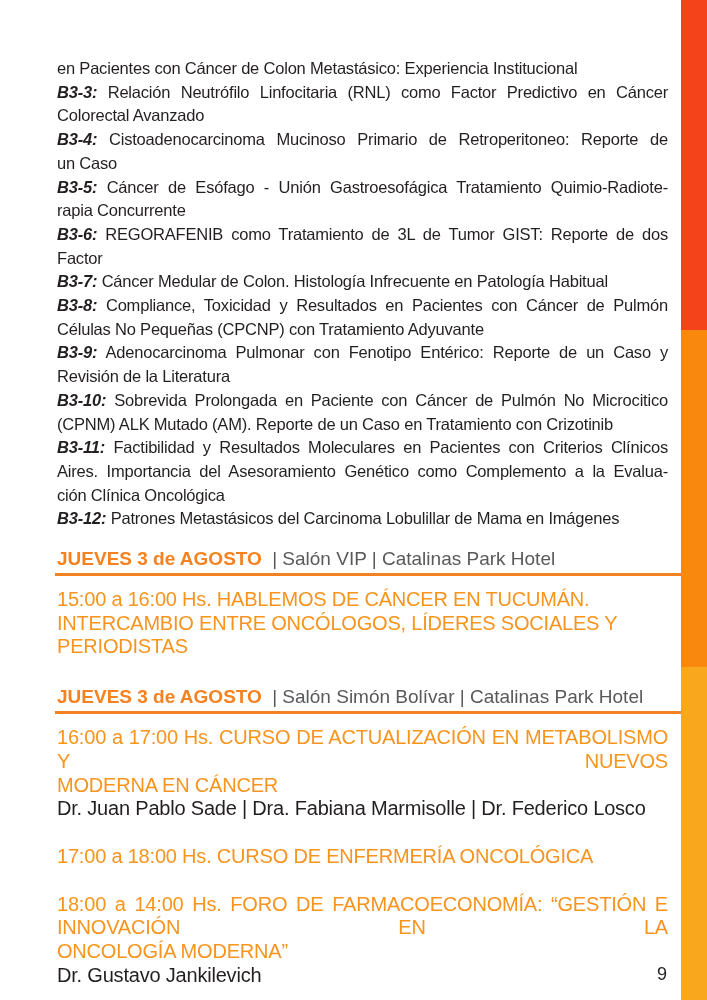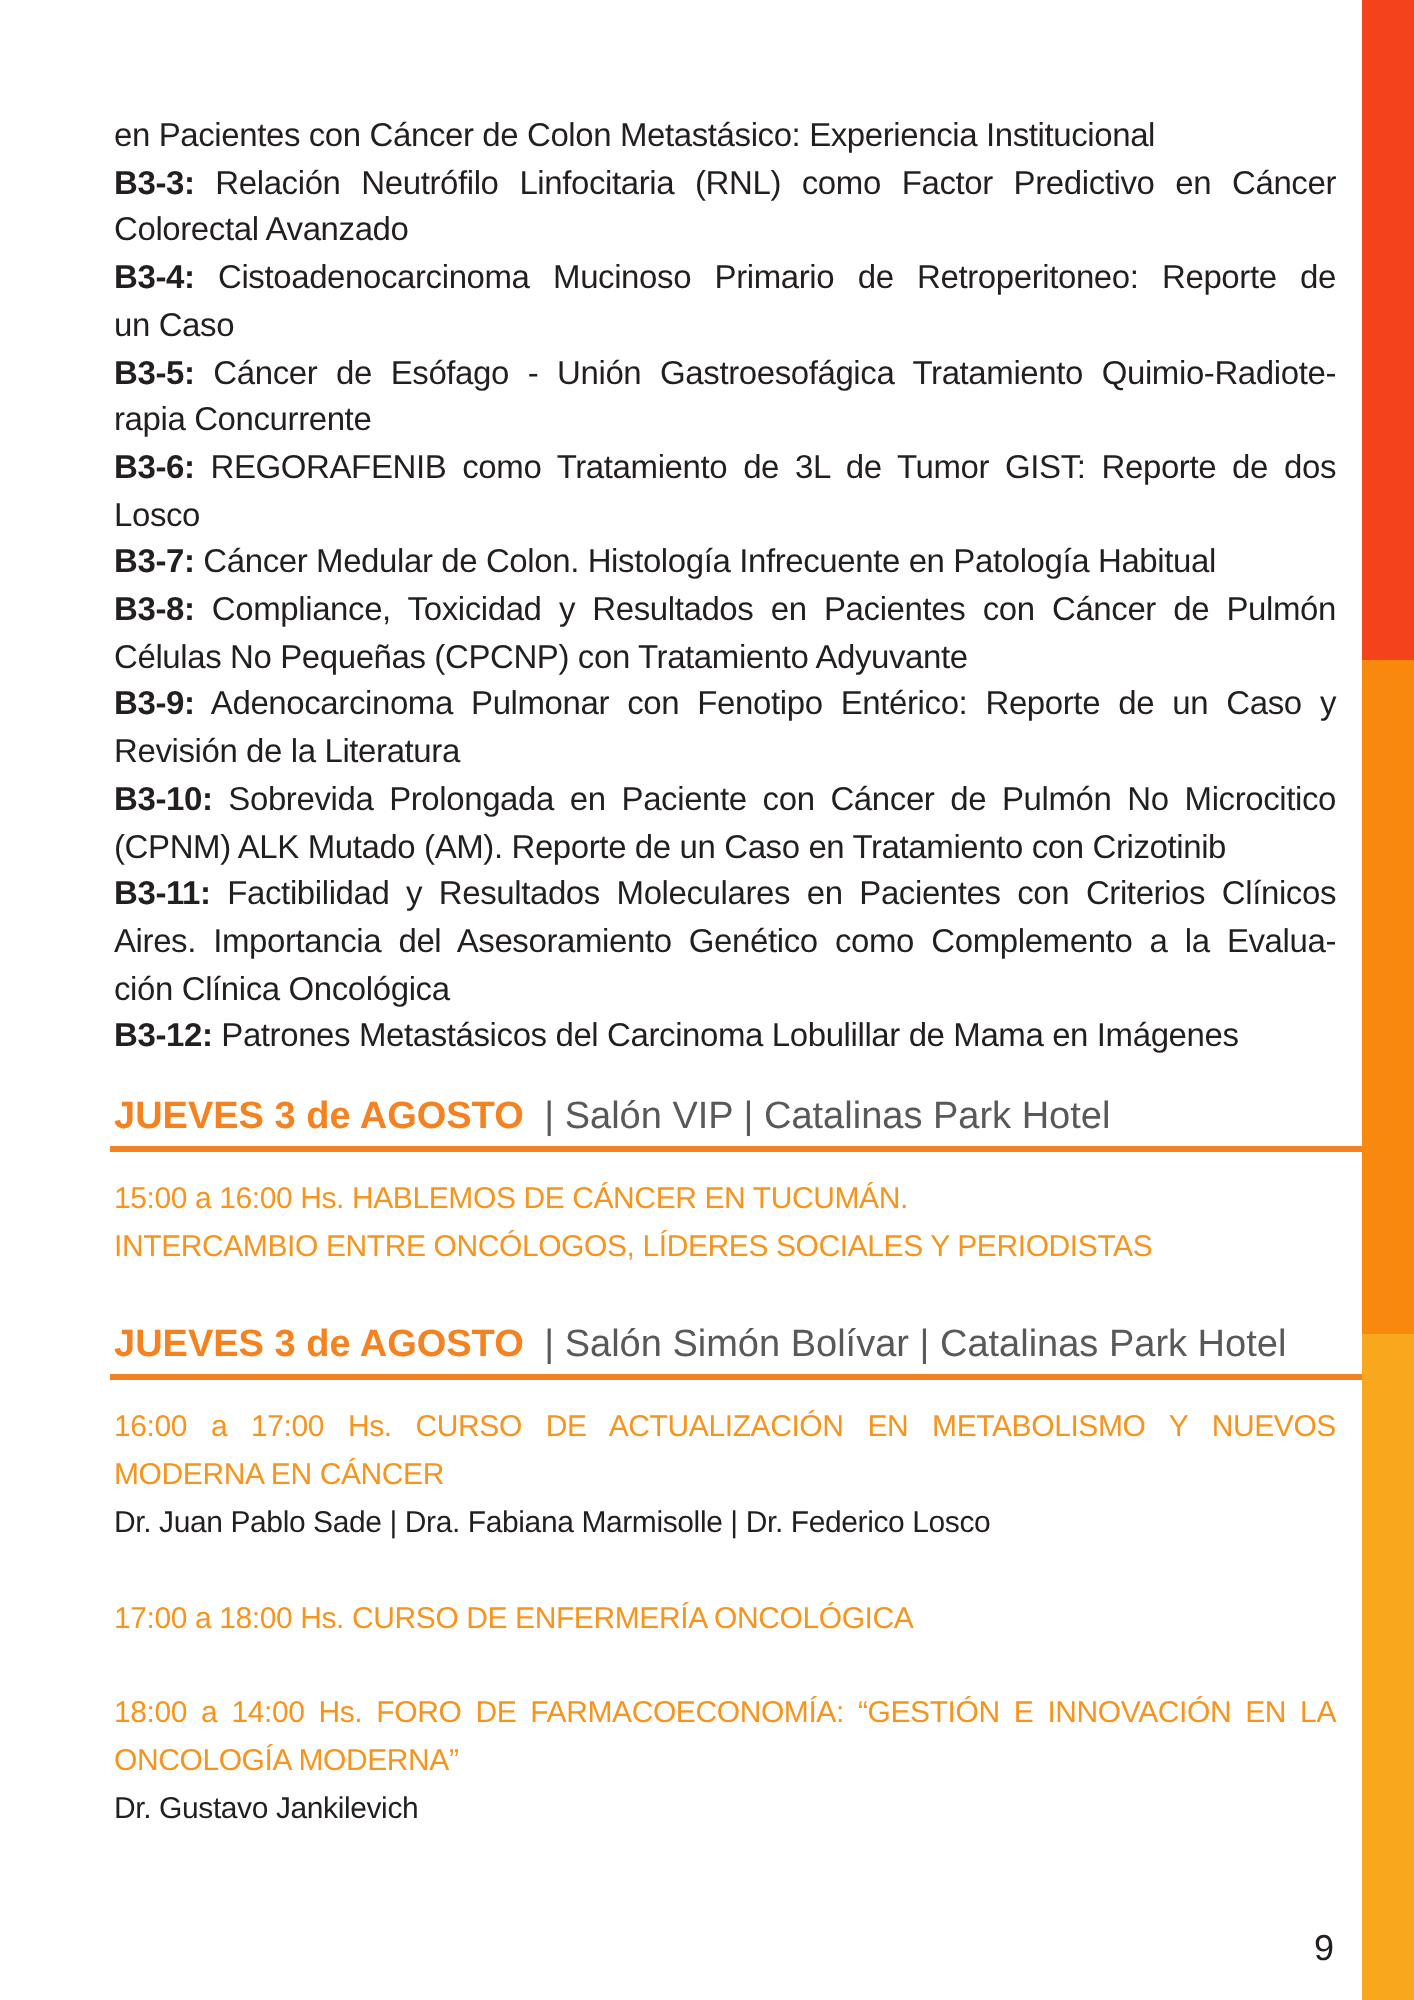--- a/index.html
+++ b/index.html
@@ -17,31 +17,31 @@
     color:var(--ink);
     overflow:hidden;
   }
   .page{position:relative;width:707px;height:932px;background:var(--paper);}
   .content{position:absolute;left:57px;top:0;width:611px;}
 
   
   .abstracts{margin-top:57px;font-size:16.5px;line-height:23.7px;letter-spacing:-0.2px;}
   .line{text-align:left;white-space:normal;}
   .line.stretch{text-align:justify;text-align-last:justify;}
-  .code{font-weight:bold;}
+  .code{font-weight:bold;font-style:italic;}
 
   
   .session-header{margin:16px 0 0 0;font-size:19px;line-height:24px;font-weight:normal;}
   .session-header .day{color:var(--accent);font-weight:bold;}
   .session-header .venue{color:var(--muted);margin-left:5px;margin-top:48px;}
   .session-header-2{margin-top:26px;}
   .rule{height:3px;background:var(--accent);margin-top:2px;position:relative;left:-2px;width:626px;}
 
   
-  .event{margin-top:12px;font-size:15px;line-height:23.7px;letter-spacing:-0.2px;}
+  .event{margin-top:12px;font-size:20px;line-height:23.7px;letter-spacing:-0.2px;}
   .event + .event{margin-top:24px;}
   .event-title{color:var(--accent_text);}
   .event-speakers{color:var(--ink);}
 
   .page-number{position:absolute;top:962px;right:40px;font-size:18px;line-height:24px;color:var(--ink);}
 
   
   .edge-bar{position:absolute;top:0;right:0;width:26px;height:1000px;}
   .edge-bar .seg{width:26px;}
 </style>
@@ -54,21 +54,21 @@
 
     <section class="abstracts">
         <div class="line">en Pacientes con Cáncer de Colon Metastásico: Experiencia Institucional</div>
         <div class="line stretch"><b class="code">B3-3:</b> Relación Neutrófilo Linfocitaria (RNL) como Factor Predictivo en Cáncer</div>
         <div class="line">Colorectal Avanzado</div>
         <div class="line stretch"><b class="code">B3-4:</b> Cistoadenocarcinoma Mucinoso Primario de Retroperitoneo: Reporte de</div>
         <div class="line">un Caso</div>
         <div class="line stretch"><b class="code">B3-5:</b> Cáncer de Esófago - Unión Gastroesofágica Tratamiento Quimio-Radiote-</div>
         <div class="line">rapia Concurrente</div>
         <div class="line stretch"><b class="code">B3-6:</b> REGORAFENIB como Tratamiento de 3L de Tumor GIST: Reporte de dos</div>
-        <div class="line">Losco</div>
+        <div class="line">Factor</div>
         <div class="line"><b class="code">B3-7:</b> Cáncer Medular de Colon. Histología Infrecuente en Patología Habitual</div>
         <div class="line stretch"><b class="code">B3-8:</b> Compliance, Toxicidad y Resultados en Pacientes con Cáncer de Pulmón</div>
         <div class="line">Células No Pequeñas (CPCNP) con Tratamiento Adyuvante</div>
         <div class="line stretch"><b class="code">B3-9:</b> Adenocarcinoma Pulmonar con Fenotipo Entérico: Reporte de un Caso y</div>
         <div class="line">Revisión de la Literatura</div>
         <div class="line stretch"><b class="code">B3-10:</b> Sobrevida Prolongada en Paciente con Cáncer de Pulmón No Microcitico</div>
         <div class="line">(CPNM) ALK Mutado (AM). Reporte de un Caso en Tratamiento con Crizotinib</div>
         <div class="line stretch"><b class="code">B3-11:</b> Factibilidad y Resultados Moleculares en Pacientes con Criterios Clínicos</div>
         <div class="line stretch">Aires. Importancia del Asesoramiento Genético como Complemento a la Evalua-</div>
         <div class="line">ción Clínica Oncológica</div>

